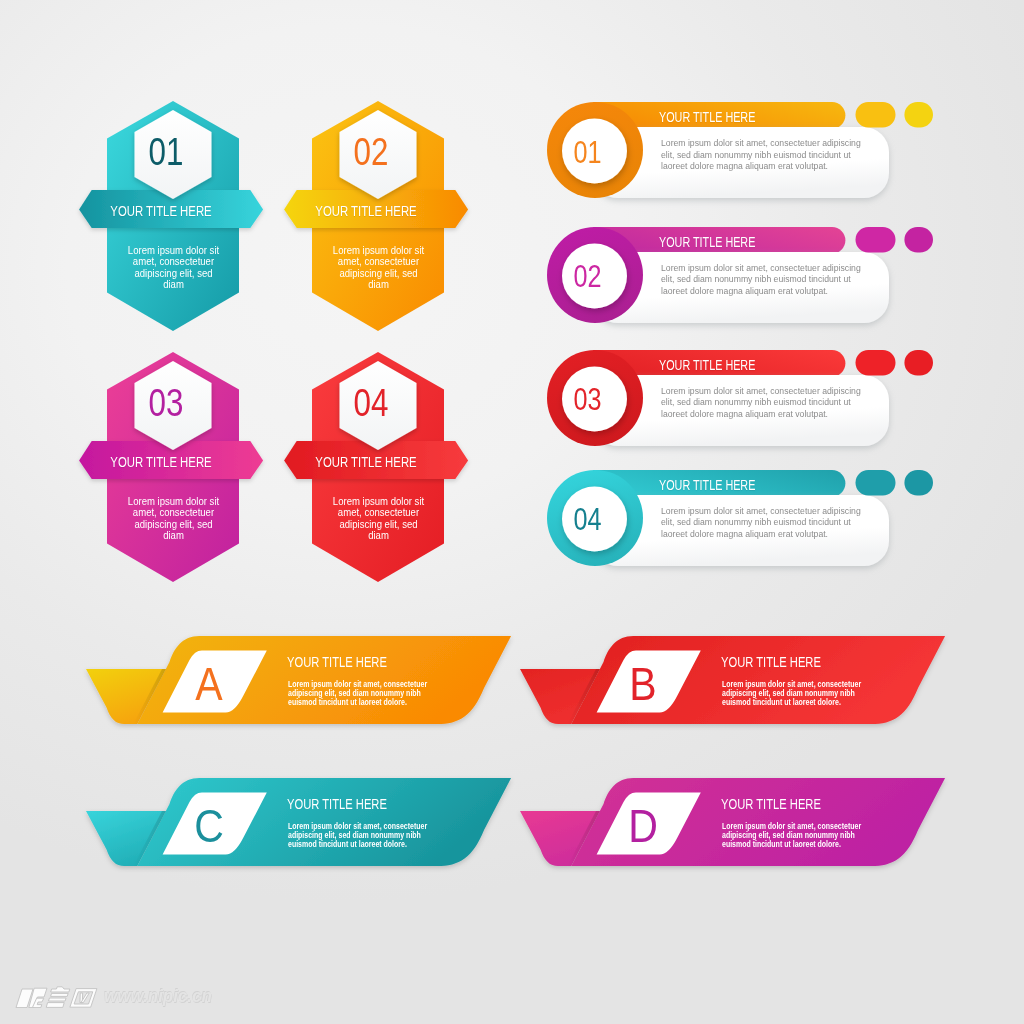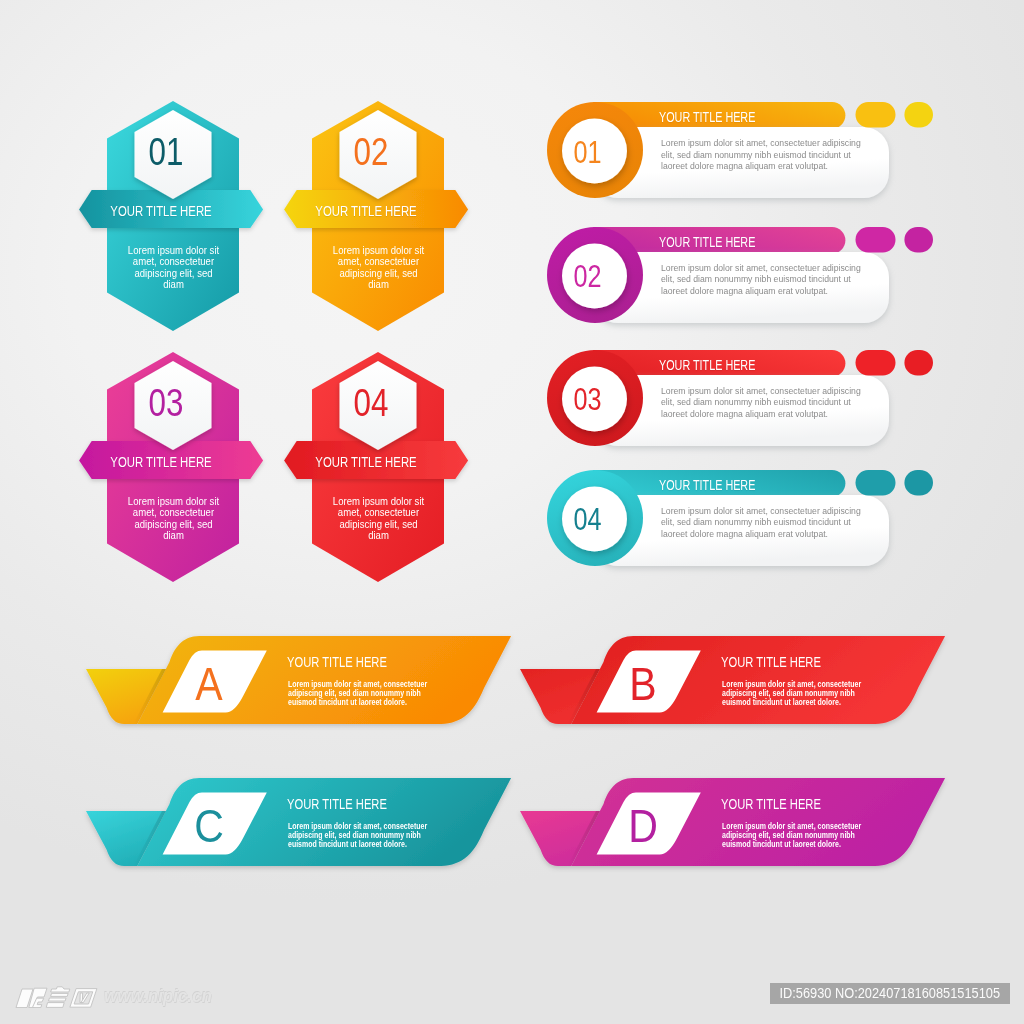--- a/index.html
+++ b/index.html
@@ -510,15 +510,14 @@
           <path d="M32.8 12.0 L49.4 12.0 L49.0 15.0 L32.4 15.0 Z"></path>
           <path d="M31.8 16.6 L48.4 16.6 L48.0 21.4 L31.4 21.4 Z"></path>
 
           <path d="M57.6 2.6 L78.4 2.6 L75.8 21.2 L55.0 21.2 Z M60.5 5.8 L58.6 18.0 L73.0 18.0 L74.9 5.8 Z"></path>
           <path d="M62.6 7.0 L65.0 7.0 L66.6 16.6 L64.2 16.6 Z"></path>
           <path d="M69.2 7.0 L71.6 7.0 L67.6 16.6 L65.2 16.6 Z"></path>
         </g>
       </svg>
       <span class="fl-url">www.nipic.cn</span>
     </div>
-    <div class="fid"><span>ID:56930 NO:20240718160851515105</span></div>
   </div>
 </div>
 
 </body></html>

